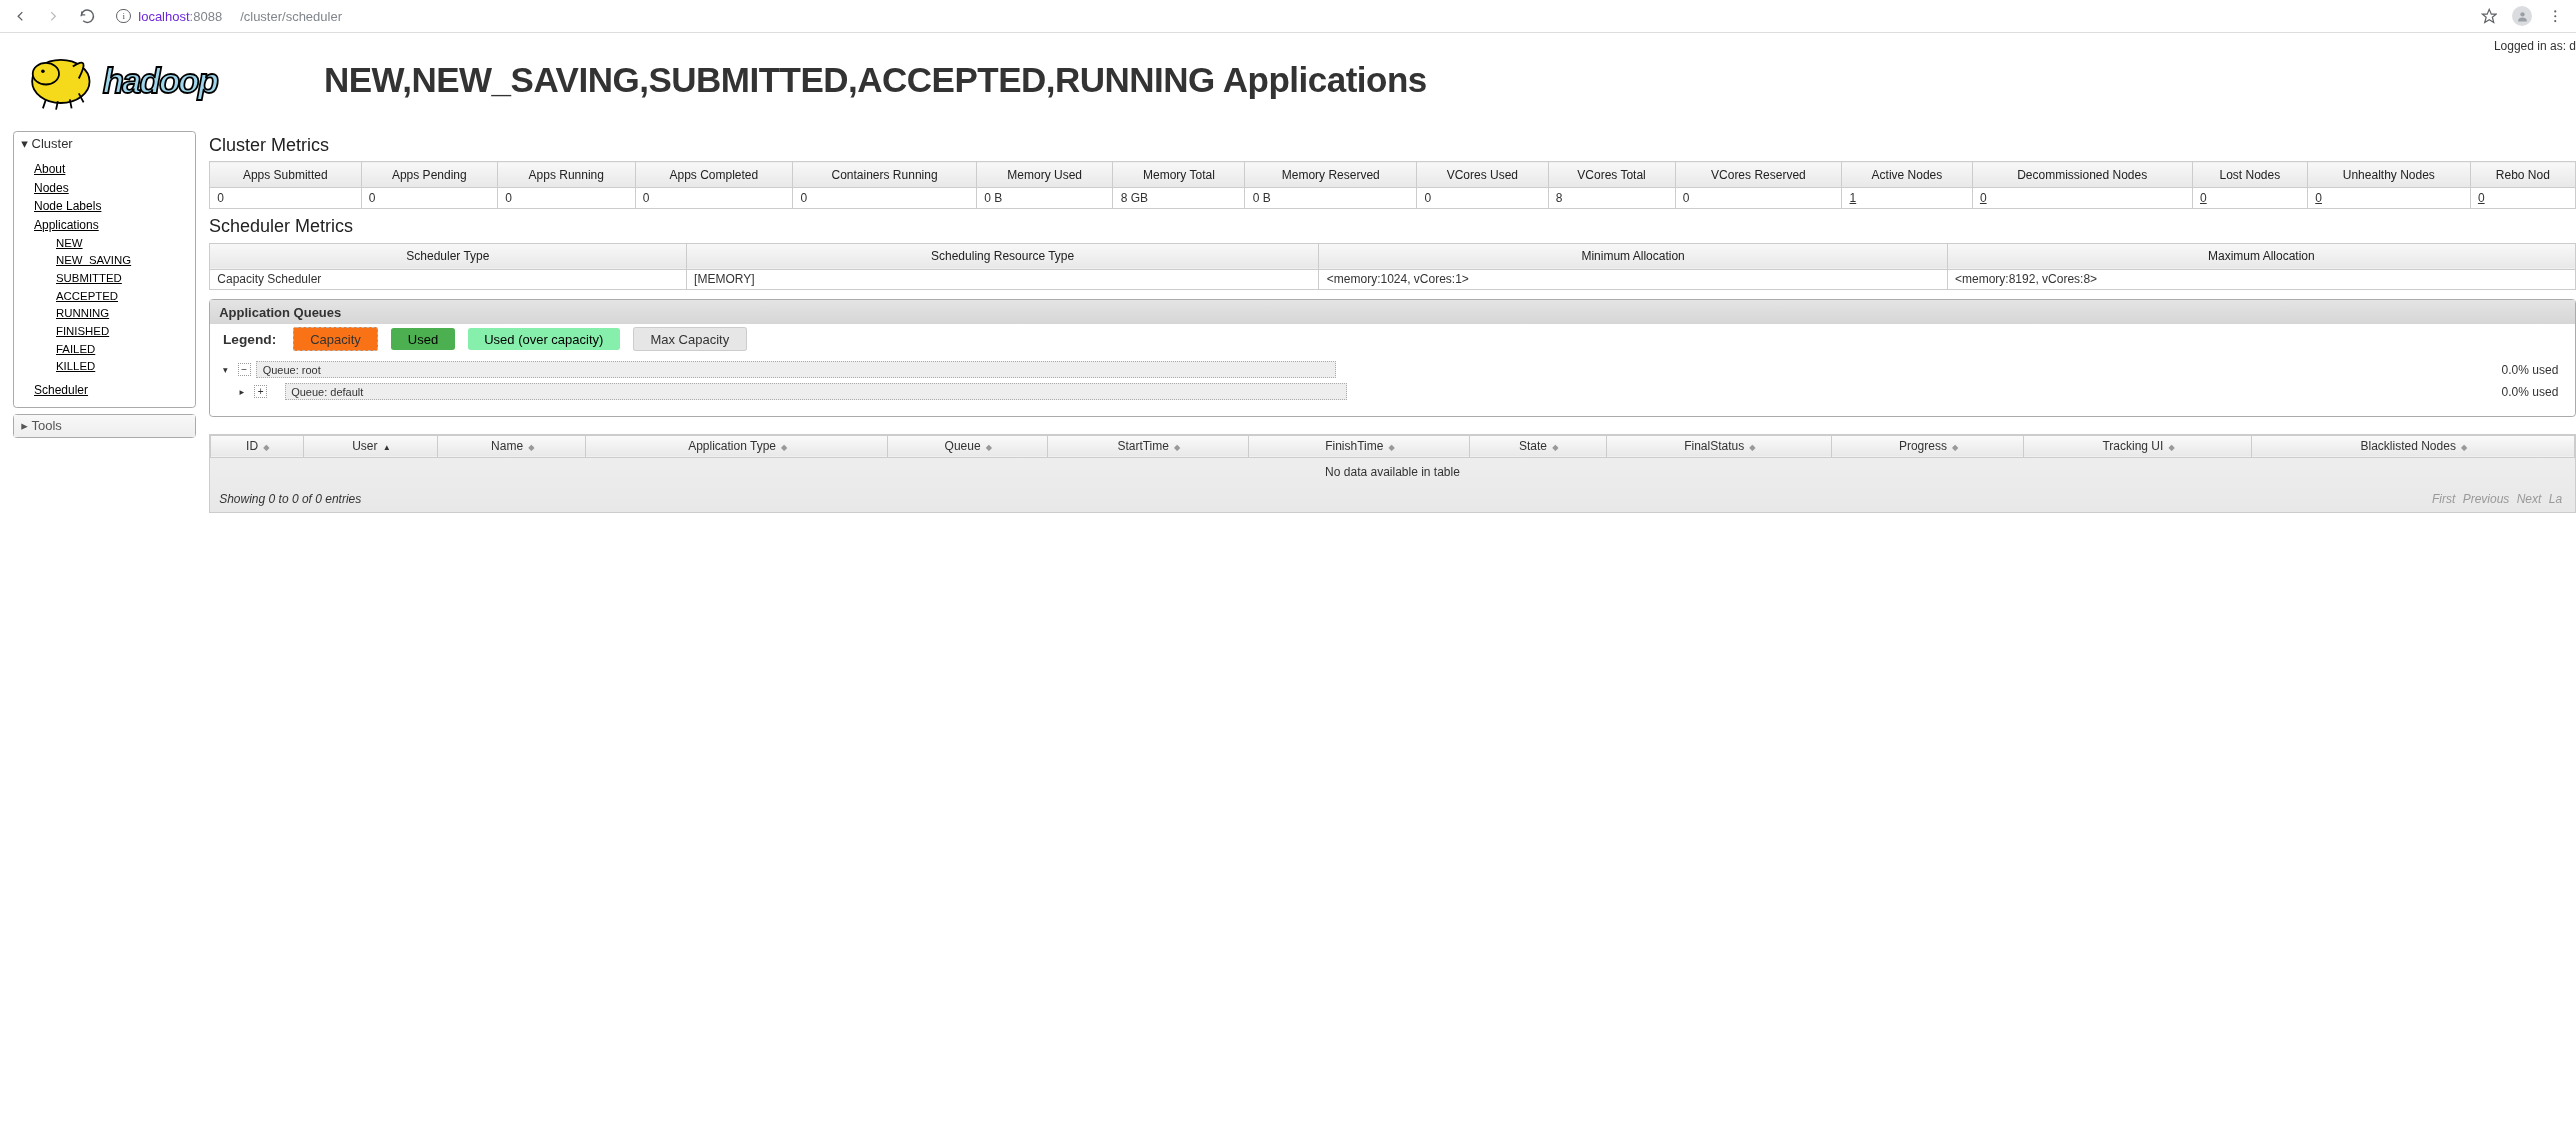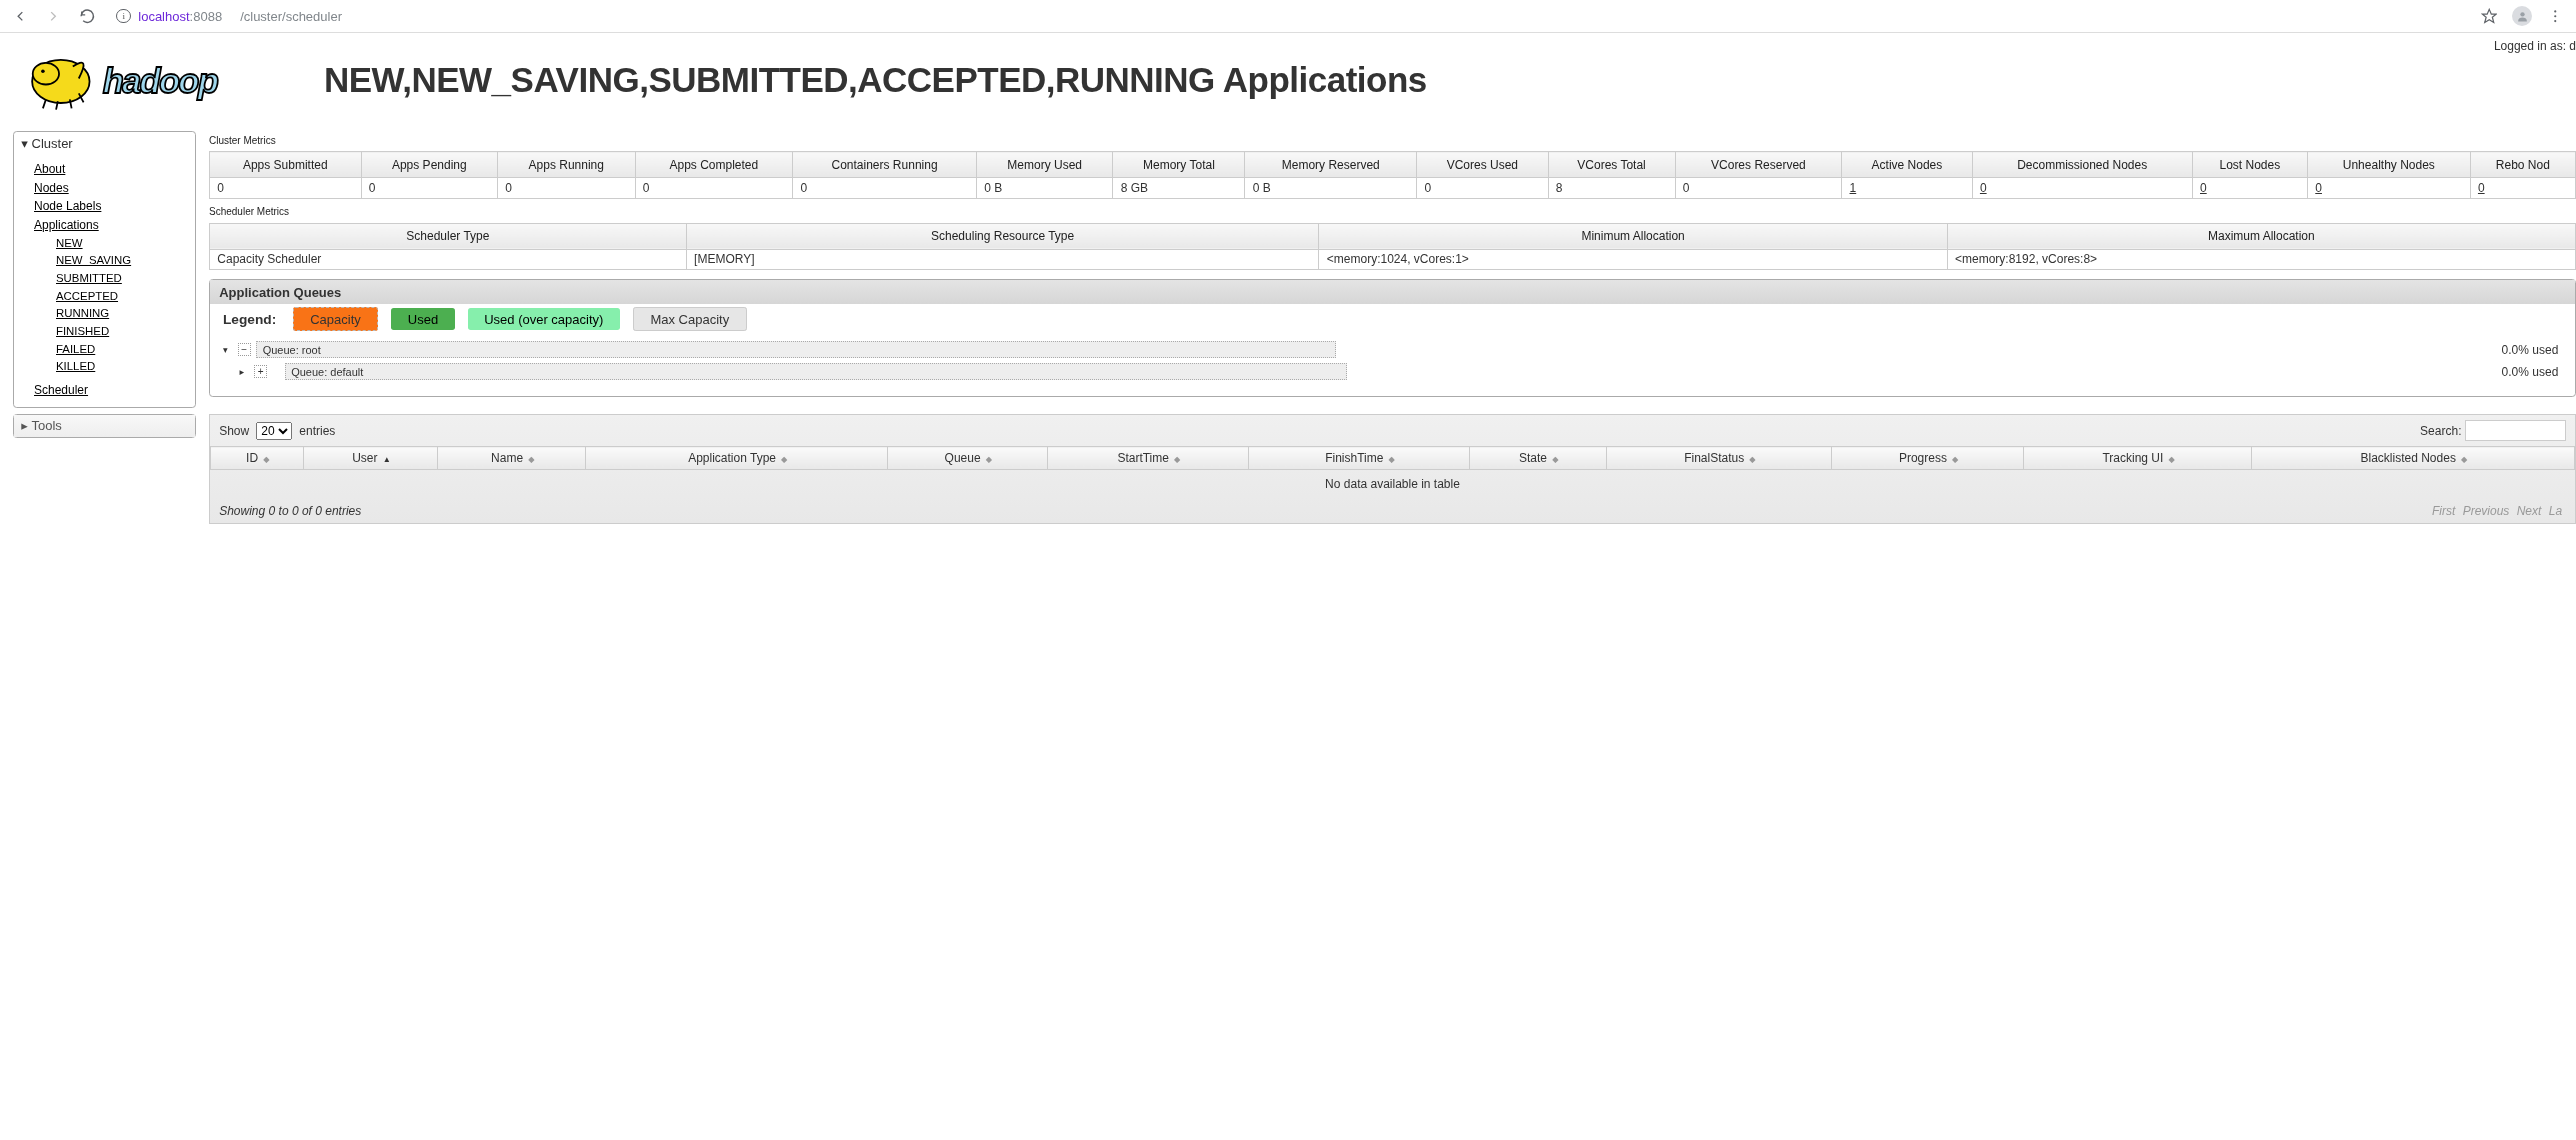--- a/index.html
+++ b/index.html
@@ -30,21 +30,21 @@
 .side-panel-head { padding: 3.7px 7.3px; font-size: 13px; cursor: pointer; display: flex; align-items: center; gap: 3.7px; }
 .side-panel-head.collapsed { background: linear-gradient(#f8f8f8,#eee); color: #555; }
 .side-panel-body { padding: 5.5px 9.2px 7.3px 20px; }
 .side-panel-body ul { list-style: none; }
 .side-link { text-decoration: underline; color: #000; font-size: 12px; line-height: 1.55; display: block; }
 .side-sub { padding-left: 22px; }
 .side-link.sub { font-size: 11.4px; }
 .main-col { flex: 1; min-width: 0; }
 
 
-.section-h { font-size: 10px; font-family: Verdana, Geneva, sans-serif; margin: 3.7px 0 5.5px 0; color: #222; }
+.section-h { font-size: 18px; font-family: Verdana, Geneva, sans-serif; margin: 3.7px 0 5.5px 0; color: #222; }
 
 
 table { border-collapse: collapse; width: 100%; font-size: 12px; }
 .grid th { background: linear-gradient(#f8f8f8,#e8e8e8); border: 0.9px solid #ccc; padding: 5.5px 7.3px; font-weight: normal; text-align: center; white-space: normal; color: #222; }
 .grid td { border: 0.9px solid #ccc; padding: 2.7px 7.3px; }
 .grid .link-cell { text-decoration: underline; }
 
 
 .queues-box { border: 0.9px solid #aaa; border-radius: 3.7px; margin-top: 9.2px; background: #fff; }
 .queues-head { background: linear-gradient(#e4e4e4,#d6d6d6); padding: 4.6px 9.2px; font-weight: bold; font-size: 13px; }
@@ -290,31 +290,20 @@
     <span class="tri">▸</span>
     <span class="pm-icon">+</span>
     <span class="queue-bar default">Queue: default</span>
     <span style="flex:1"></span>
     <span class="queue-used">0.0% used</span>
             </div>
           </div>
       </div>
 
       <div class="apps-wrap">
-        <div class="apps-top">
-          <span class="show">
-            <span>Show</span>
-            <select><option>20</option></select>
-            <span>entries</span>
-          </span>
-          <span class="search">
-            <span>Search:</span>
-            <input type="text" style="">
-          </span>
-        </div>
         <table class="apps-table">
           <thead>
               <tr id="apps-head">
                 <th>ID <span class="sort-icons">◆</span></th>
                 <th>User <span class="sort-icons" style="color:#333">▲</span></th>
                 <th>Name <span class="sort-icons">◆</span></th>
                 <th>Application Type <span class="sort-icons">◆</span></th>
                 <th>Queue <span class="sort-icons">◆</span></th>
                 <th>StartTime <span class="sort-icons">◆</span></th>
                 <th>FinishTime <span class="sort-icons">◆</span></th>

